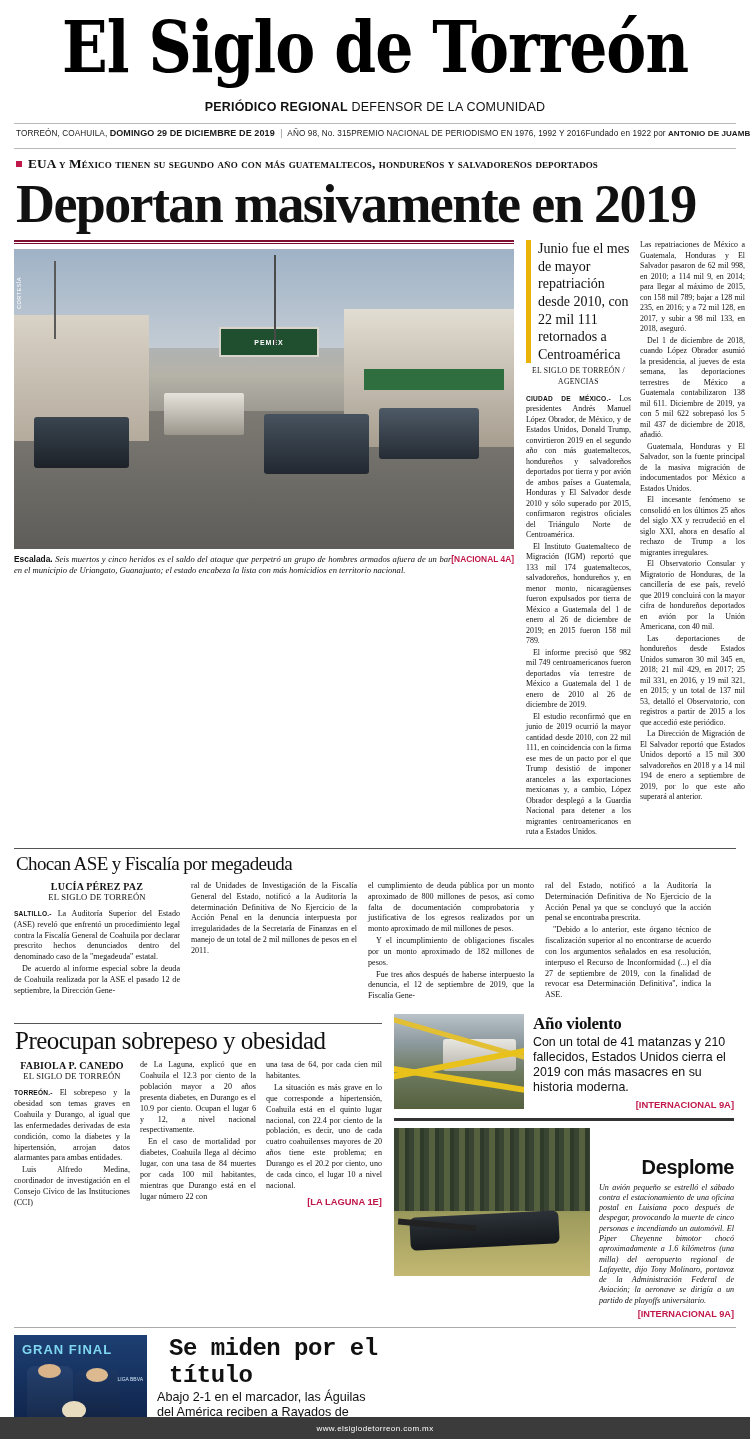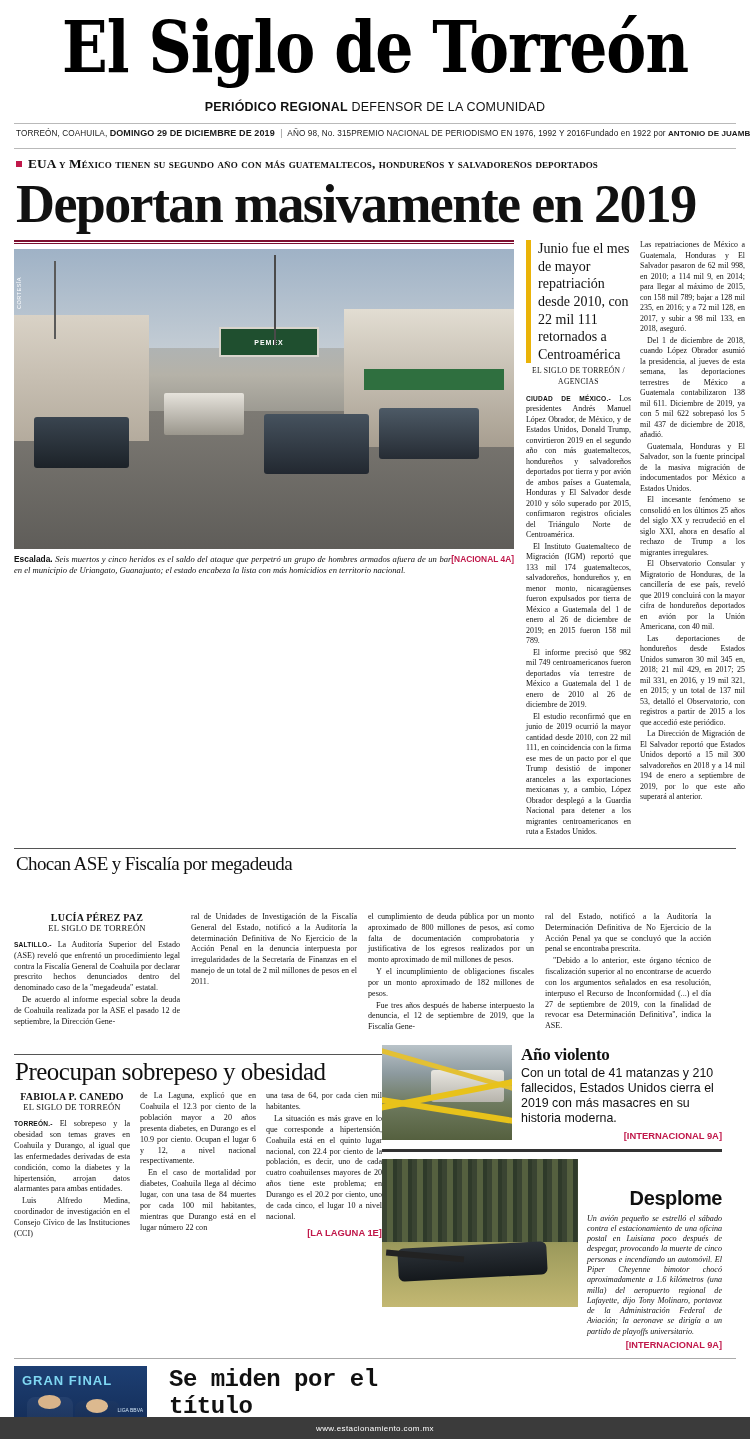--- a/index.html
+++ b/index.html
@@ -160,31 +160,31 @@
   .bodytext p.first { text-indent: 0; }
   .place { font-family:"Liberation Sans",sans-serif; font-weight:bold; font-size:6.6px; letter-spacing:0.2px;}
 
   
   .sec-rule { border-top: 1px solid #555; margin: 9px 0 0 0; }
   .hl2 {
     font-family: "Liberation Serif", serif;
     font-size: 19px; line-height: 1.05; letter-spacing: -0.6px;
     padding: 5px 0 7px 2px; white-space: nowrap;
   }
-  .cols4 { display: flex; gap: 11px; margin-top: 31px; }
+  .cols4 { display: flex; gap: 11px; }
   .c4 { width: 166px; flex: 0 0 166px; }
   .byline-l { font-family:"Liberation Serif",serif; text-align:center; margin-bottom: 7px;}
   .byline-l .nm { font-weight: bold; font-size: 10px; letter-spacing:0.2px; display:block; }
   .byline-l .pb { font-size: 8.6px; letter-spacing:0.2px; display:block; }
   .body2 { font-size: 8.1px; line-height: 1.34; text-align: justify; hyphens:auto;}
   .body2 p { text-indent: 8px; margin-bottom: 1px; }
   .body2 p.first { text-indent: 0; }
 
   
-  .row3 { display: flex; gap: 0; margin-top: 11px; }
+  .row3 { display: flex; gap: 12px; margin-top: 11px; }
   .col-left3 { width: 368px; flex: 0 0 368px; }
   .col-right3 { width: 340px; flex: 0 0 340px; }
 
   .hl3 {
     font-family: "Liberation Serif", serif;
     font-size: 25px; line-height: 1.05; letter-spacing: -0.5px;
     padding: 4px 0 6px 1px; white-space: nowrap;
   }
   .cols3 { display: flex; gap: 10px; }
   .c3 { width: 116px; flex: 0 0 116px; }
@@ -498,14 +498,14 @@
 
     </div>
 
     <div class="ad-far">
       <div class="ttl">Con muchos proyectos</div>
 
     </div>
 
   </div>
 
-  <div class="footer-bar">www.estacionamiento.com.mx</div>
+  <div class="footer-bar">www.elsiglodetorreon.com.mx</div>
 </div>
 
 </body></html>

